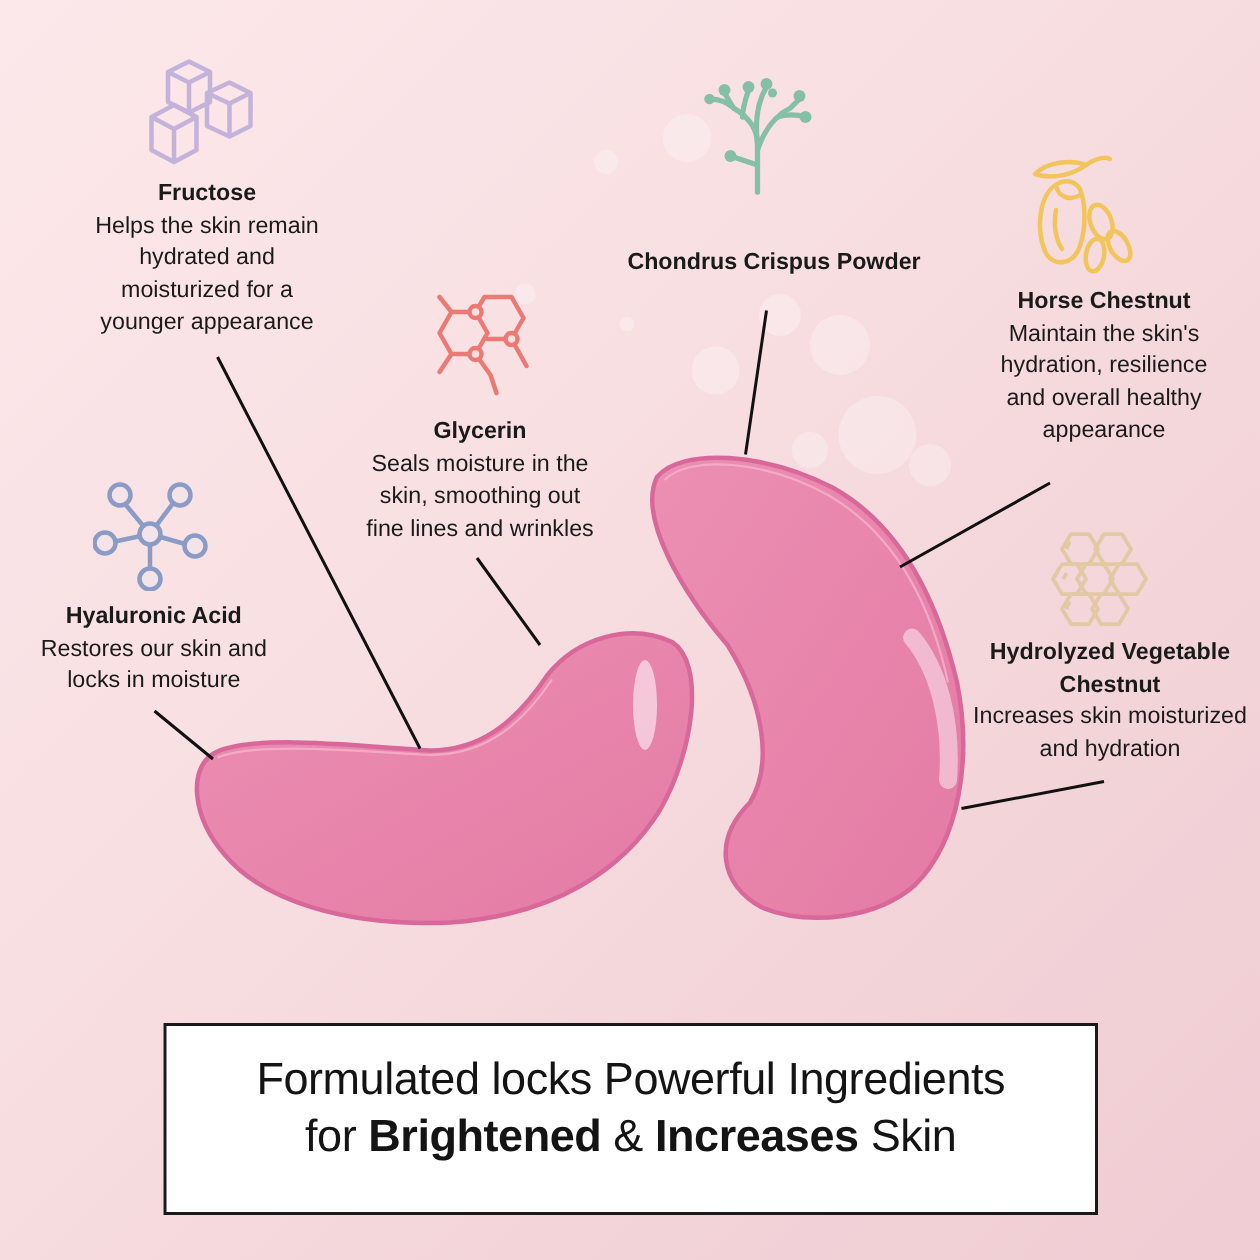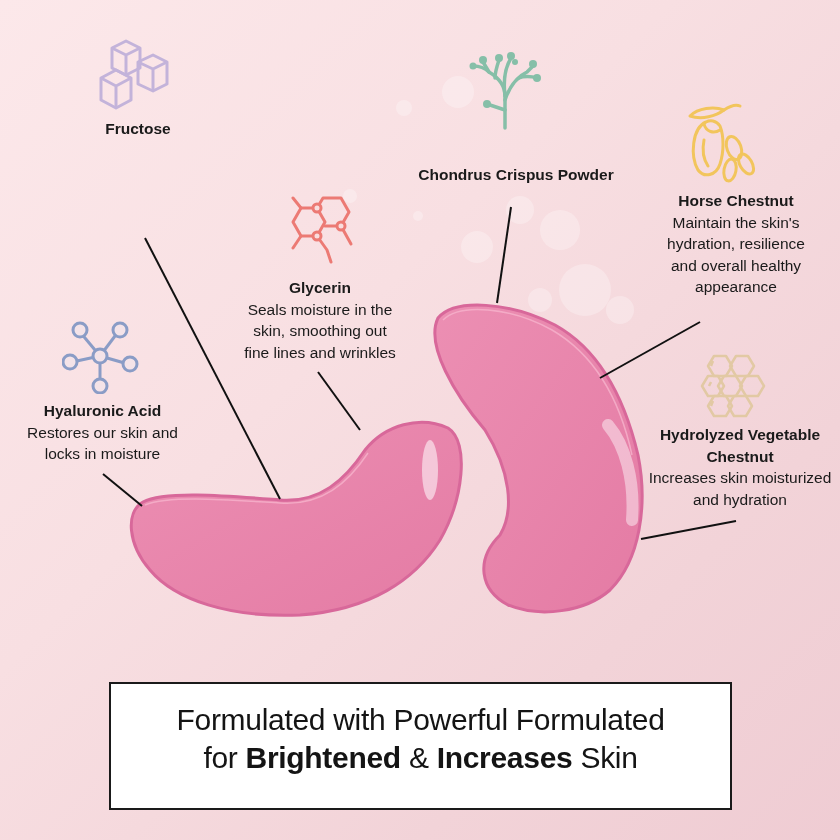--- a/index.html
+++ b/index.html
@@ -176,20 +176,24 @@
       <path d="M24,24 L36,24 L42,34 L36,44 L24,44 L18,34 Z"></path>
       <path d="M44,24 L56,24 L62,34 L56,44 L44,44 L38,34 Z" transform="translate(2 0)"></path>
       <path d="M14,44 L26,44 L32,54 L26,64 L14,64 L8,54 Z"></path>
       <path d="M34,44 L46,44 L52,54 L46,64 L34,64 L28,54 Z"></path>
       <path d="M13,9 L11,14 M11,30 L9,34 M13,49 L11,54"></path>
     </g>
   </svg>
 
   <div class="ingredient" style="left:8px; top:118px; width:260px;">
     <span class="name">Fructose</span>
+    <span class="desc">Helps the skin remain
+hydrated and
+moisturized for a
+younger appearance</span>
   </div>
 
   <div class="ingredient" style="left:376px; top:135px; width:280px;margin-top:29px;">
     <span class="name">Chondrus Crispus Powder</span>
   </div>
 
   <div class="ingredient" style="left:626px; top:190px; width:220px;">
     <span class="name">Horse Chestnut</span>
     <span class="desc">Maintain the skin's
 hydration, resilience
@@ -211,17 +215,17 @@
   </div>
 
   <div class="ingredient" style="left:640px; top:424px; width:200px;">
     <span class="name" style="white-space:pre-line;">Hydrolyzed Vegetable
 Chestnut</span>
     <span class="desc">Increases skin moisturized
 and hydration</span>
   </div>
 
   <div class="tagline-box">
-    <span class="tagline-line">Formulated with Powerful Formulated</span>
+    <span class="tagline-line">Formulated locks Powerful Ingredients</span>
     <span class="tagline-line"><span>for </span><b>Brightened</b><span> &amp; </span><b>Increases</b><span> Skin</span></span>
   </div>
 
 </div>
 
 </body></html>

